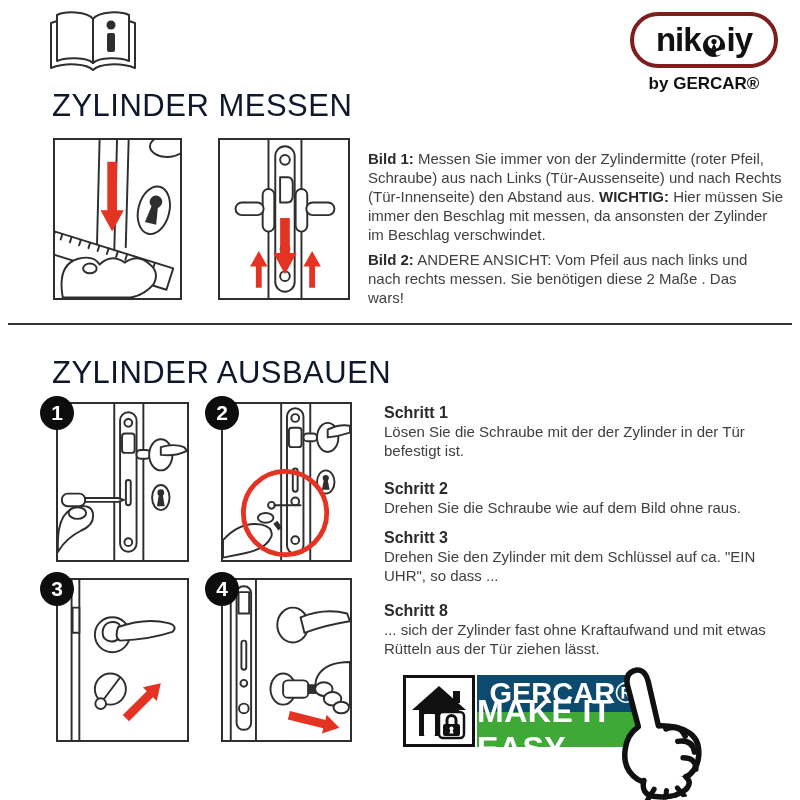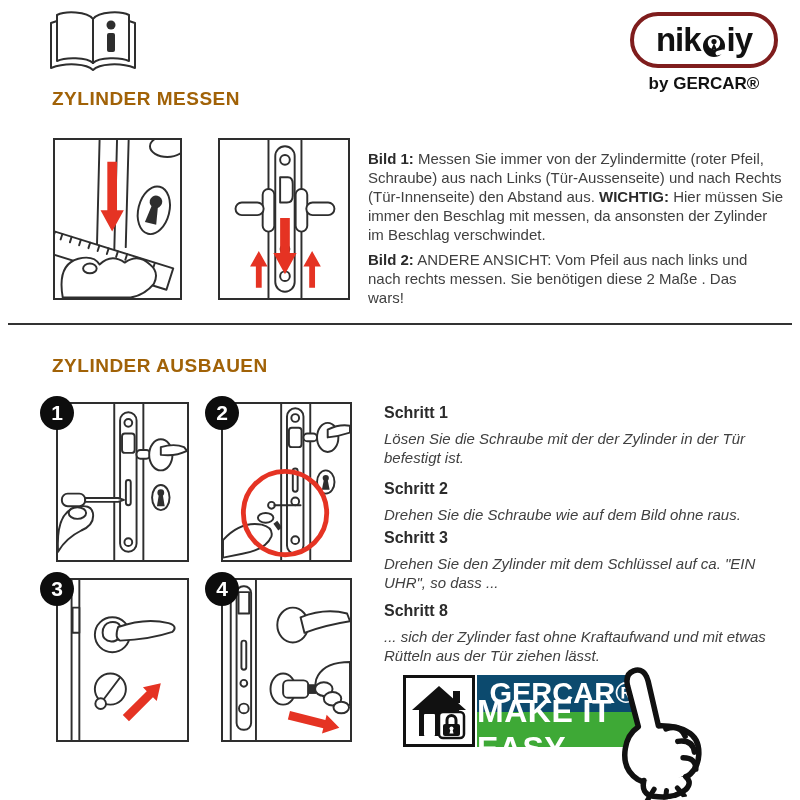--- a/index.html
+++ b/index.html
@@ -1,34 +1,34 @@
 <!DOCTYPE html>
 <html><head>
 <meta charset="utf-8">
 <style>
   html,body{margin:0;padding:0;background:#ffffff;}
   .page{position:relative;width:800px;height:800px;background:#fff;overflow:hidden;
         font-family:"Liberation Sans","DejaVu Sans",sans-serif;color:#3f3f3f;}
   .abs{position:absolute;}
   
-  .h-title{font-size:19px;font-weight:bold;letter-spacing:.5px;color:#a16207;white-space:nowrap;}
+  .h-title{font-size:31px;font-weight:normal;letter-spacing:.5px;color:#0f172a;white-space:nowrap;}
   
   .logo-pill{left:630px;top:12px;width:148px;height:56px;border:4px solid #7f1d1d;border-radius:30px;
              display:flex;align-items:center;justify-content:center;box-sizing:border-box;
              font-weight:bold;font-size:33px;color:#111;letter-spacing:-1px;}
   .logo-pill .eg{position:relative;top:5px;margin:0 1px;}
   .logo-by{left:630px;top:74px;width:148px;text-align:center;font-weight:bold;font-size:17px;color:#111;}
   
   .obox{border:2px solid #2e2e2e;background:#fff;box-sizing:border-box;}
   .obox svg{display:block;width:100%;height:100%;}
   
   .para{font-size:15px;line-height:19px;color:#404040;}
   .para b{color:#2b2b2b;}
   .step-label{font-size:16px;font-weight:bold;color:#2b2b2b;line-height:19px;}
-  .step-text{font-size:15px;line-height:19px;color:#404040;margin-top:7px;font-style:italic;}
+  .step-text{font-size:15px;line-height:19px;color:#404040;margin-top:0;}
   .divider{left:8px;top:323px;width:784px;height:2px;background:#333;}
   
   .badge{width:34px;height:34px;border-radius:50%;background:#0d0d0d;color:#fff;
          display:flex;align-items:center;justify-content:center;font-size:21px;font-weight:bold;z-index:3;}
   
   .house-box{left:403px;top:675px;width:72px;height:72px;border:3px solid #111;box-sizing:border-box;background:#fff;
              display:flex;align-items:center;justify-content:center;}
   .band-black{left:477px;top:675px;width:172px;height:37px;background:#0c4a6e;color:#fff;
               display:flex;align-items:center;justify-content:center;font-weight:bold;font-size:29px;letter-spacing:0;}
   .band-green{left:477px;top:712px;width:172px;height:35px;background:#3ea936;color:#fff;

